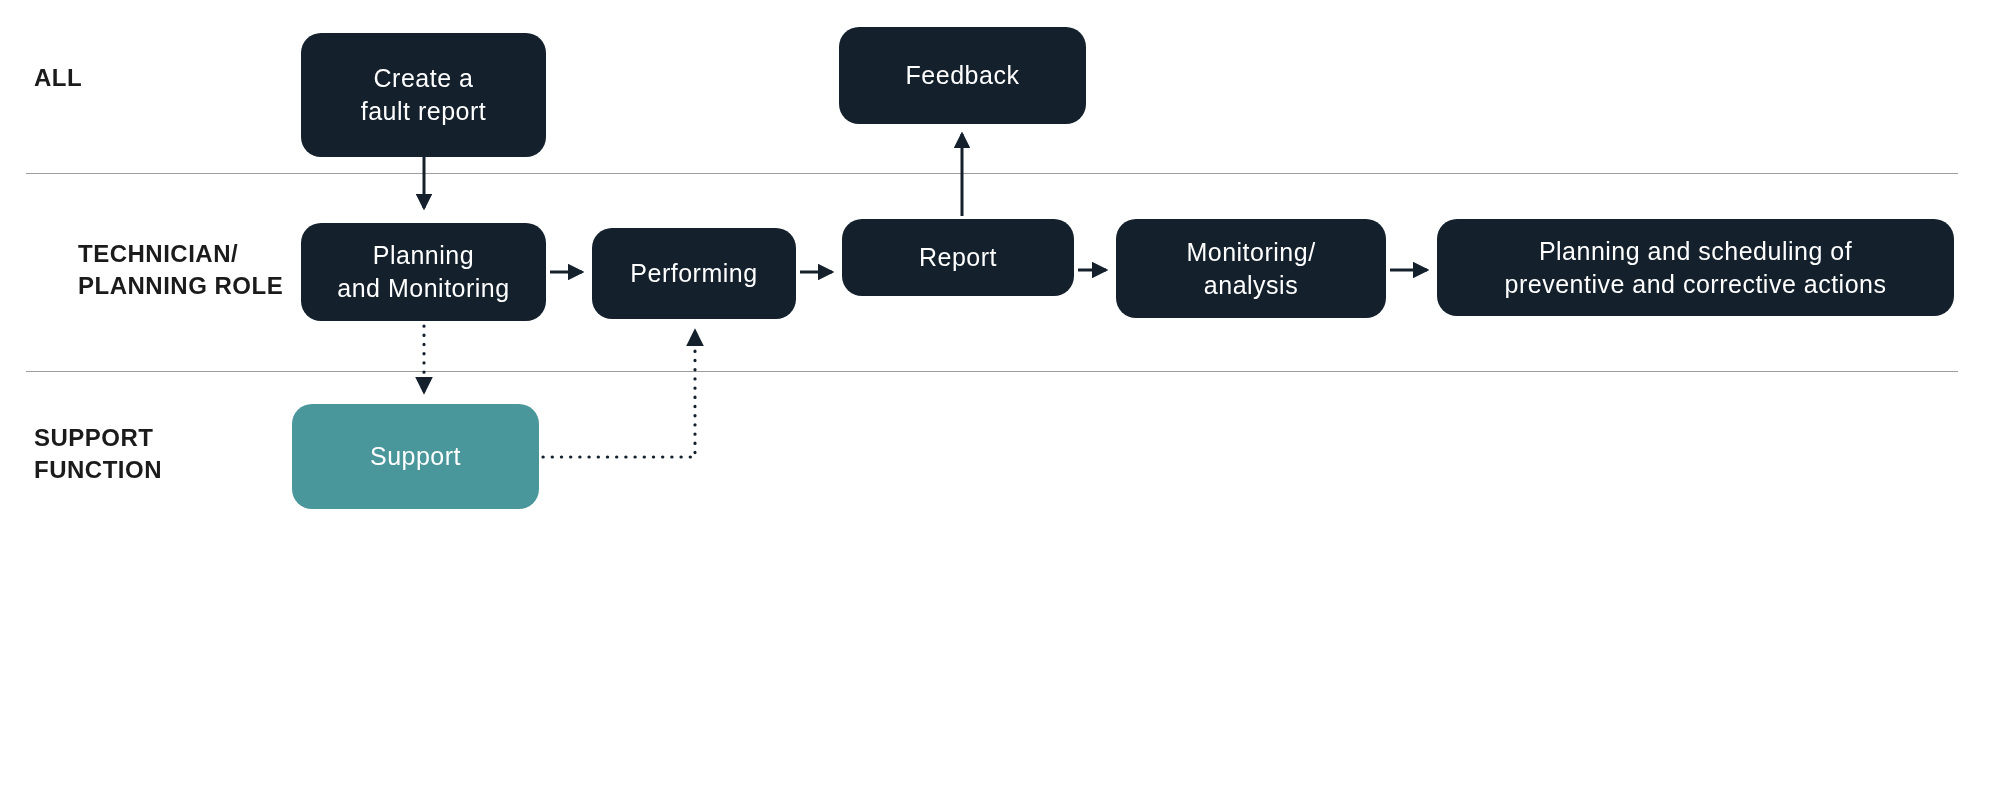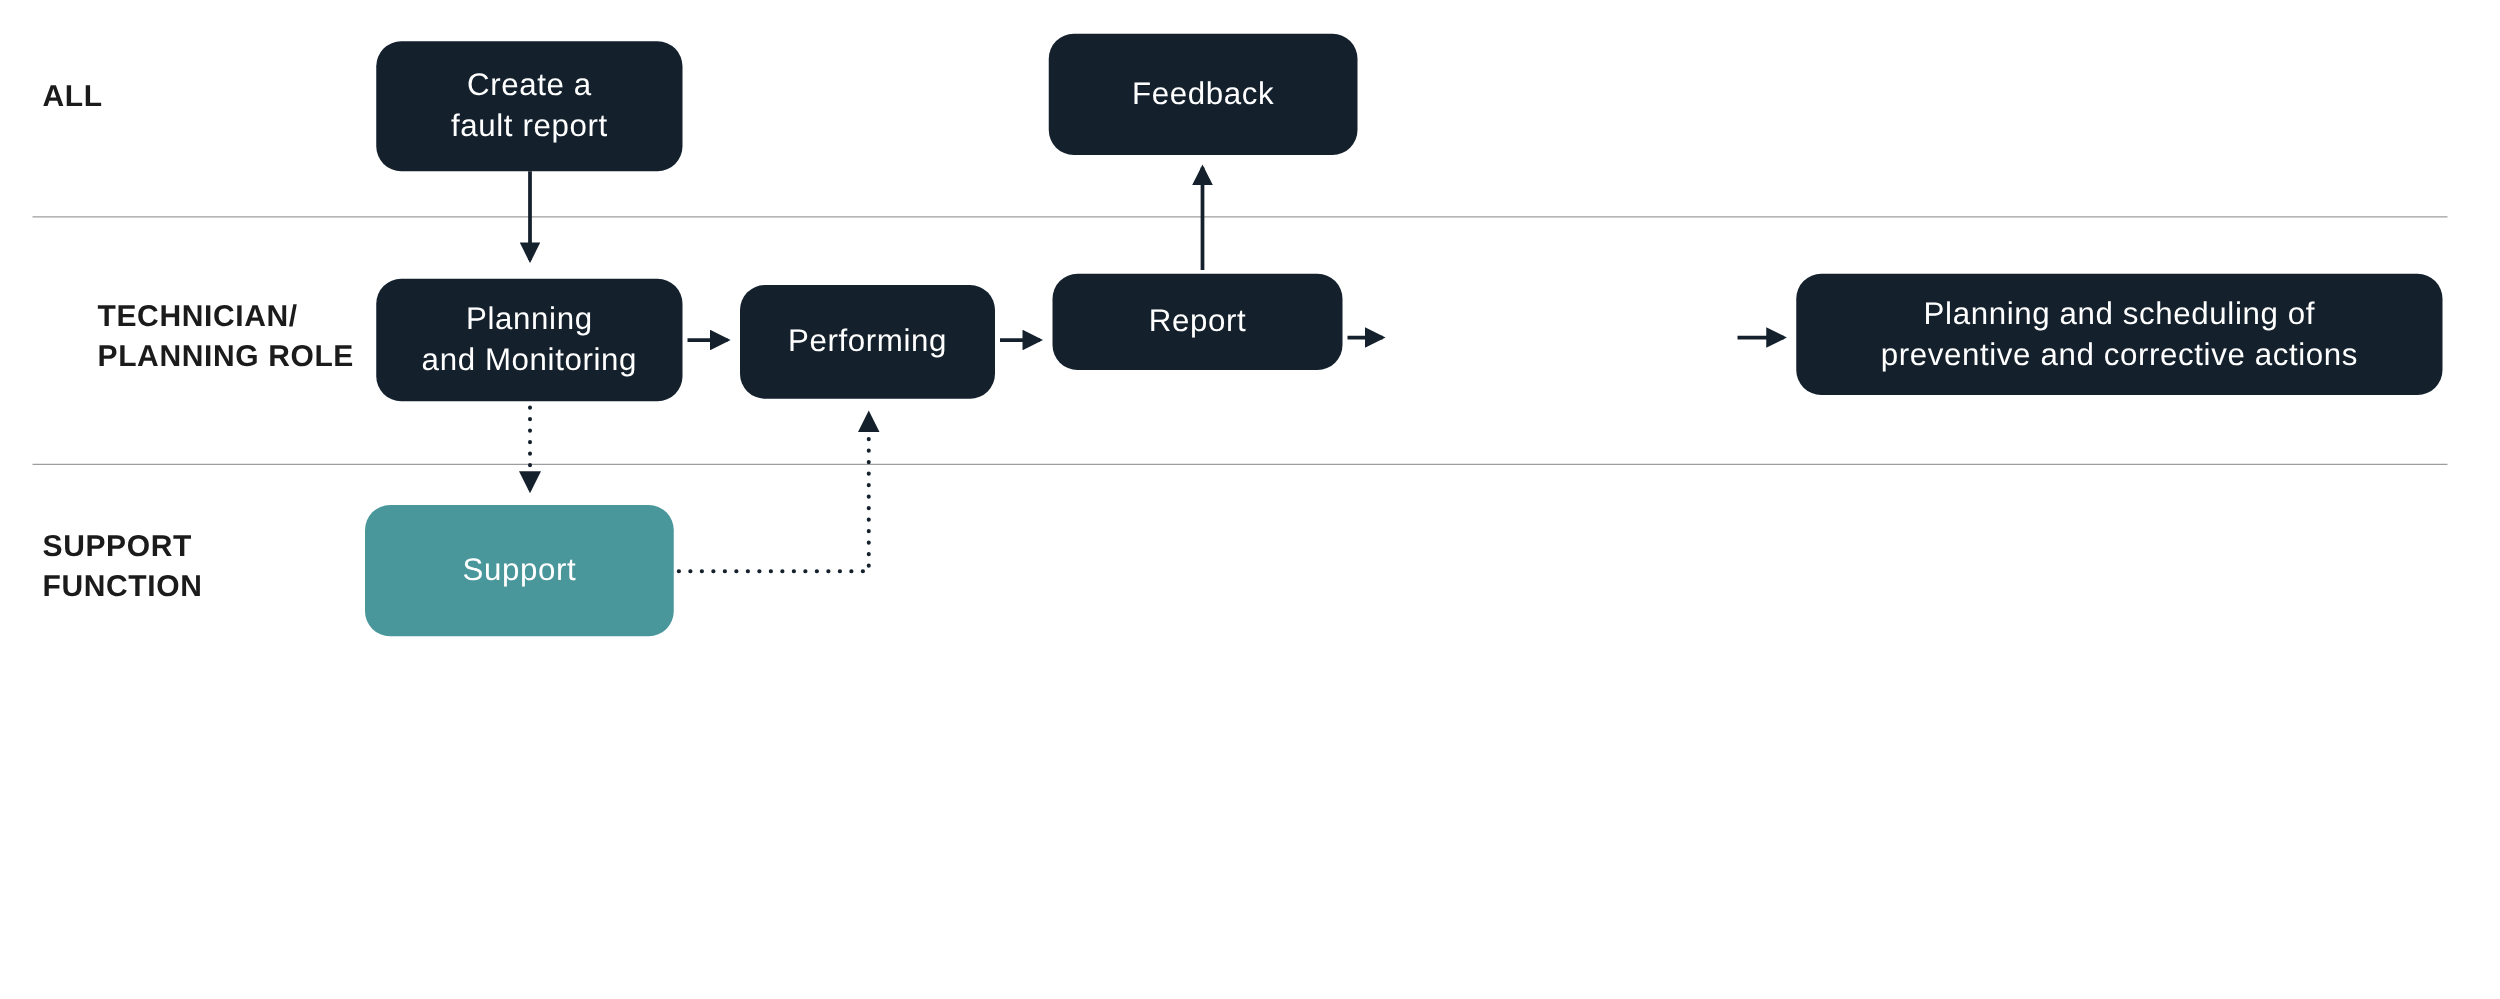--- a/index.html
+++ b/index.html
@@ -58,21 +58,21 @@
     color: var(--node-text);
     font-size: 25px;
     letter-spacing: 0.5px;
     line-height: 1.32;
     white-space: pre-line;
     padding: 6px 14px;
   }
   .node.dark { background: var(--node-dark); }
   .node.teal { background: var(--node-teal); }
 
-  #node-create      { left: 301px;  top: 33px;  width: 245px; height: 104px; }
+  #node-create      { left: 301px;  top: 33px;  width: 245px; height: 124px; }
   #node-feedback    { left: 839px;  top: 27px;  width: 247px; height: 97px; }
   #node-planning    { left: 301px;  top: 223px; width: 245px; height: 98px; }
   #node-performing  { left: 592px;  top: 228px; width: 204px; height: 91px; }
   #node-report      { left: 842px;  top: 219px; width: 232px; height: 77px; }
   #node-monitoring  { left: 1116px; top: 219px; width: 270px; height: 99px; }
   #node-preventive  { left: 1437px; top: 219px; width: 517px; height: 97px; }
   #node-support     { left: 292px;  top: 404px; width: 247px; height: 105px; }
 
   svg.arrows {
     position: absolute;
@@ -109,20 +109,22 @@
   <div class="lane-line" id="lane-divider-1"></div>
   <div class="lane-line" id="lane-divider-2"></div>
 
   <div class="node dark" id="node-create">Create a
 fault report</div>
   <div class="node dark" id="node-feedback">Feedback</div>
   <div class="node dark" id="node-planning">Planning
 and Monitoring</div>
   <div class="node dark" id="node-performing">Performing</div>
   <div class="node dark" id="node-report">Report</div>
+  <div class="node dark" id="node-monitoring">Monitoring/
+analysis</div>
   <div class="node dark" id="node-preventive">Planning and scheduling of
 preventive and corrective actions</div>
   <div class="node teal" id="node-support">Support</div>
 
   <svg class="arrows" viewBox="0 0 2000 799">
     <defs>
       <marker id="arrowhead" viewBox="0 0 10 10" refX="8.5" refY="5" markerWidth="5.5" markerHeight="5.5" orient="auto-start-reverse">
         <path class="arrow-head" d="M0,0 L10,5 L0,10 z"></path>
       </marker>
     </defs>

